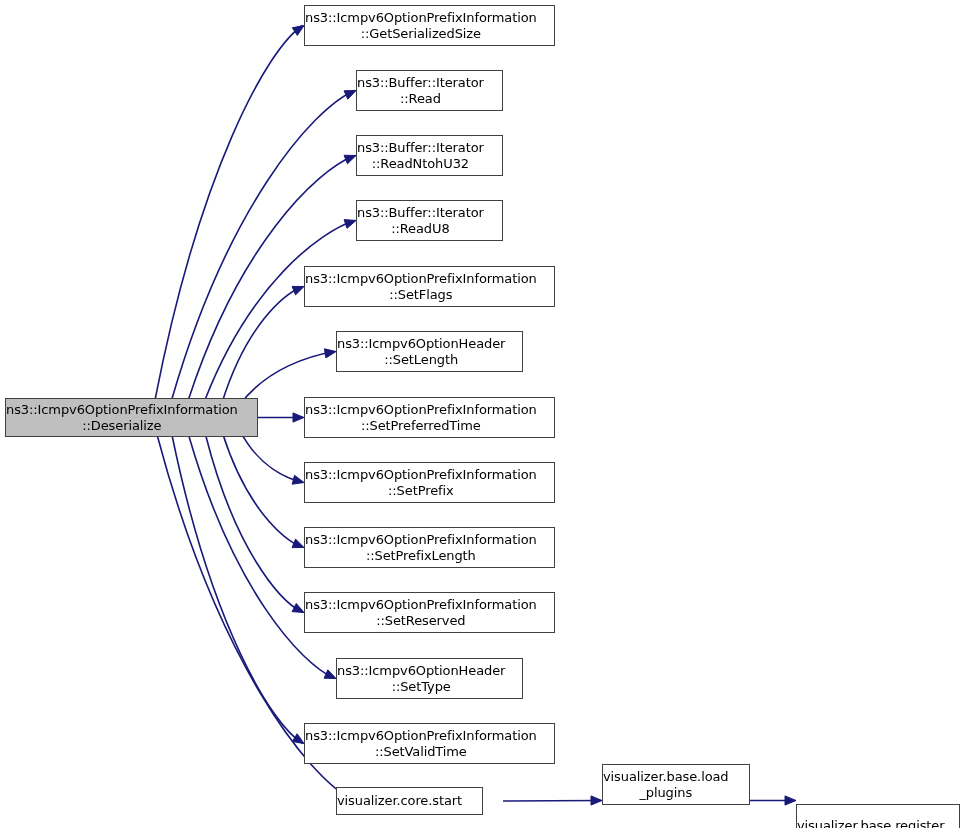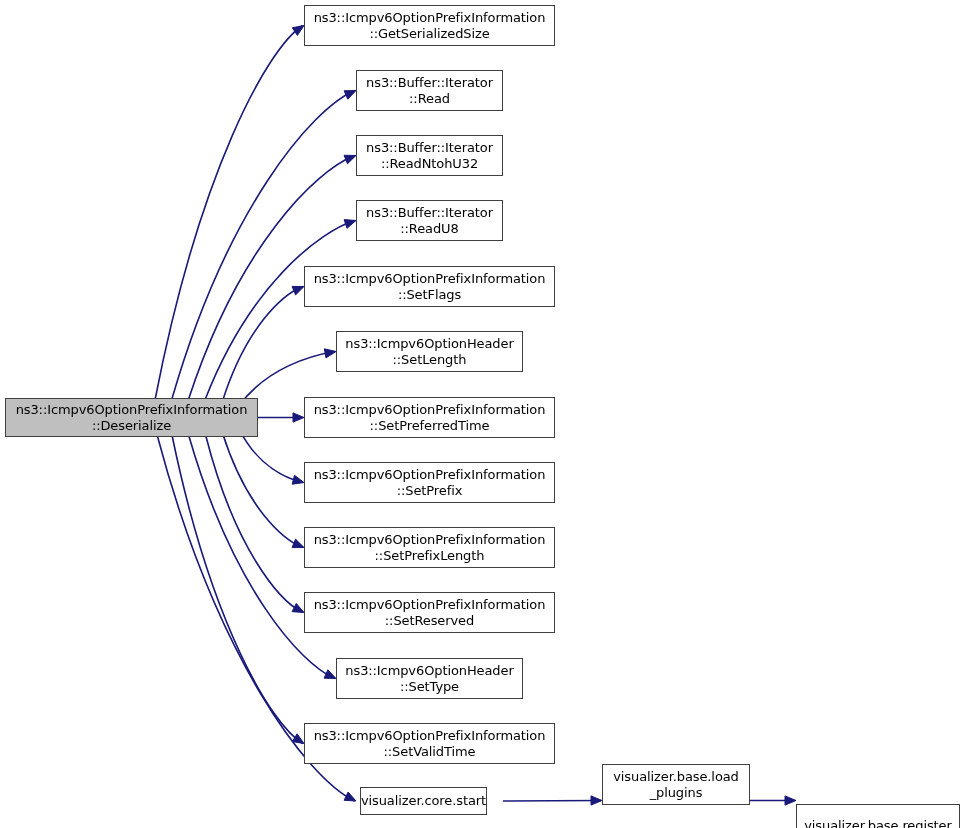--- a/index.html
+++ b/index.html
@@ -15,21 +15,20 @@
     overflow: hidden;
     font-family: "DejaVu Sans", sans-serif;
   }
   .node {
     position: absolute;
     box-sizing: border-box;
     background: #ffffff;
     border: 1px solid #404040;
     display: flex;
     align-items: center;
-    justify-content: center;
     text-align: center;
     color: #000000;
     font-size: 13px;
     line-height: 15.5px;
     letter-spacing: -0.1px;
     white-space: pre-line;
     z-index: 3;
   }
   .node.root {
     background: #bfbfbf;
@@ -111,19 +110,19 @@
       <div class="node" style="left: 304px; top: 462px; width: 251px; height: 41px;"><span>ns3::Icmpv6OptionPrefixInformation
 ::SetPrefix</span></div>
       <div class="node" style="left: 304px; top: 527px; width: 251px; height: 41px;"><span>ns3::Icmpv6OptionPrefixInformation
 ::SetPrefixLength</span></div>
       <div class="node" style="left: 304px; top: 592px; width: 251px; height: 41px;"><span>ns3::Icmpv6OptionPrefixInformation
 ::SetReserved</span></div>
       <div class="node" style="left: 336px; top: 658px; width: 187px; height: 41px;"><span>ns3::Icmpv6OptionHeader
 ::SetType</span></div>
       <div class="node" style="left: 304px; top: 723px; width: 251px; height: 41px;"><span>ns3::Icmpv6OptionPrefixInformation
 ::SetValidTime</span></div>
-      <div class="node" style="left: 360px; top: 787px; width: 127px; height: 28px;"><span>visualizer.core.start</span></div>
+      <div class="node" style="left: 336px; top: 787px; width: 147px; height: 28px;"><span>visualizer.core.start</span></div>
       <div class="node" style="left: 602px; top: 764px; width: 148px; height: 41px;"><span>visualizer.base.load
 _plugins</span></div>
       <div class="node" style="left: 796px; top: 780px; width: 164px; height: 58px; margin-top: 24px;"><span>visualizer.base.register
 _plugin</span></div>
     </div>
 </div>
 
 </body></html>

